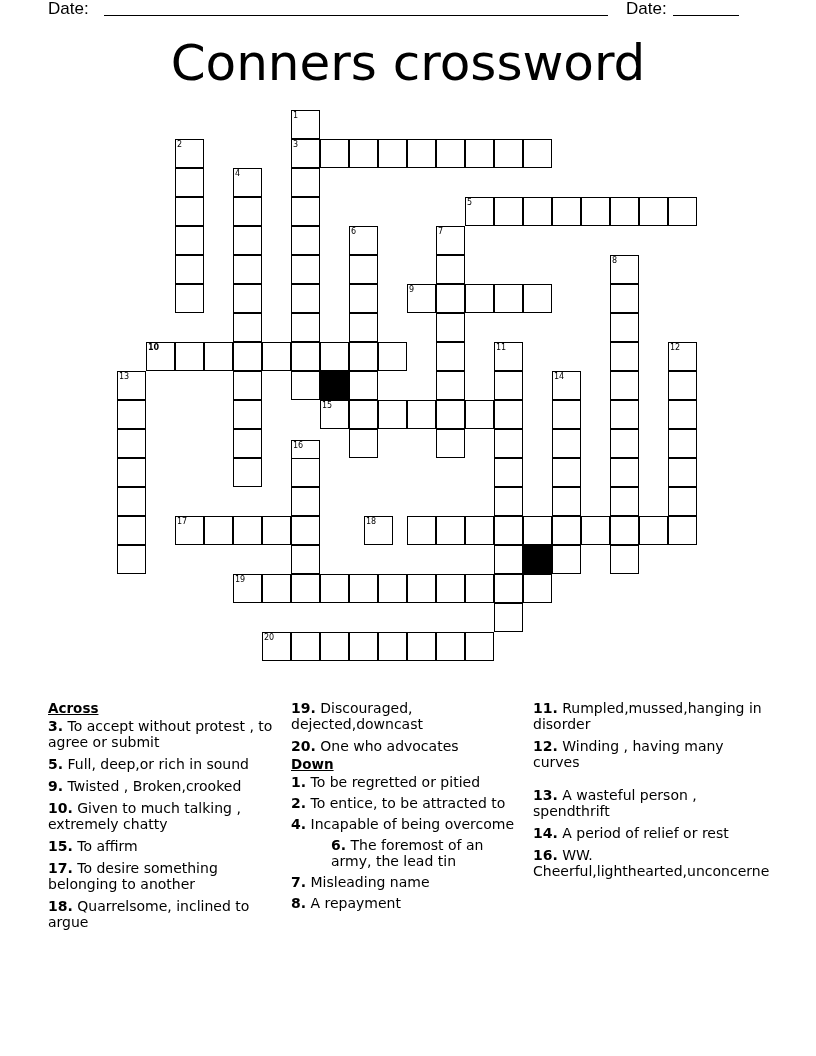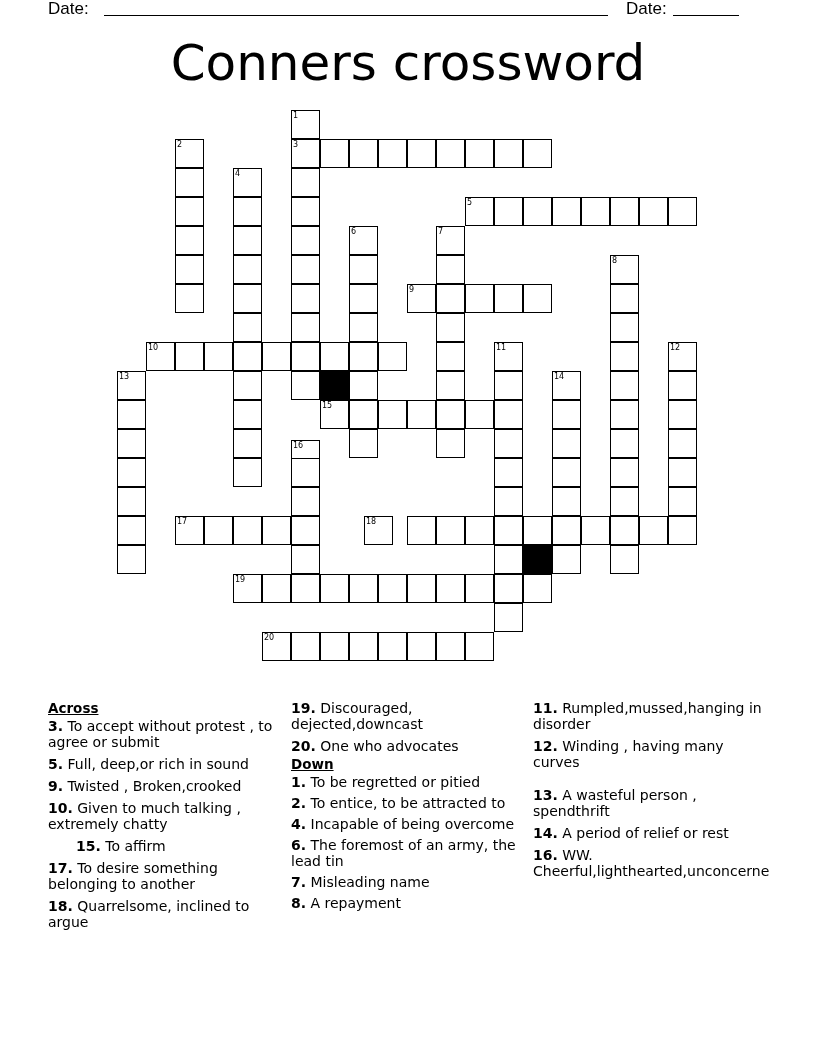--- a/index.html
+++ b/index.html
@@ -100,21 +100,21 @@
     <div class="cell" style="left: 436px; top: 284px;"></div>
     <div class="cell" style="left: 465px; top: 284px;"></div>
     <div class="cell" style="left: 494px; top: 284px;"></div>
     <div class="cell" style="left: 523px; top: 284px;"></div>
     <div class="cell" style="left: 610px; top: 284px;"></div>
     <div class="cell" style="left: 233px; top: 313px;"></div>
     <div class="cell" style="left: 291px; top: 313px;"></div>
     <div class="cell" style="left: 349px; top: 313px;"></div>
     <div class="cell" style="left: 436px; top: 313px;"></div>
     <div class="cell" style="left: 610px; top: 313px;"></div>
-    <div class="cell" style="left: 146px; top: 342px;">
+    <div class="cell" style="left: 146px; top: 342px; font-weight: bold;">
       <span class="num">10</span>
     </div>
     <div class="cell" style="left: 175px; top: 342px;"></div>
     <div class="cell" style="left: 204px; top: 342px;"></div>
     <div class="cell" style="left: 233px; top: 342px;"></div>
     <div class="cell" style="left: 262px; top: 342px;"></div>
     <div class="cell" style="left: 291px; top: 342px;"></div>
     <div class="cell" style="left: 320px; top: 342px;"></div>
     <div class="cell" style="left: 349px; top: 342px;"></div>
     <div class="cell" style="left: 378px; top: 342px;"></div>
@@ -232,36 +232,36 @@
   </div>
 
 <div class="clues">
   <div class="clue-col c1" style="left:48px; width:228px;">
     <div class="clue-heading">Across</div>
     <div id="col1">
         <div class="clue" style="margin-bottom: 6px;"><span class="cnum">3.</span><span> To accept without protest , to agree or submit</span></div>
         <div class="clue" style="margin-bottom: 6px;"><span class="cnum">5.</span><span> Full, deep,or rich in sound</span></div>
         <div class="clue" style="margin-bottom: 6px;"><span class="cnum">9.</span><span> Twisted , Broken,crooked</span></div>
         <div class="clue" style="margin-bottom: 6px;"><span class="cnum">10.</span><span> Given to much talking , extremely chatty</span></div>
-        <div class="clue" style="margin-bottom: 6px; margin-left: 28px;"><span class="cnum">15.</span><span> To affirm</span></div>
+        <div class="clue" style="margin-bottom: 6px;"><span class="cnum">15.</span><span> To affirm</span></div>
         <div class="clue" style="margin-bottom: 6px;"><span class="cnum">17.</span><span> To desire something belonging to another</span></div>
         <div class="clue" style="margin-bottom: 6px;"><span class="cnum">18.</span><span> Quarrelsome, inclined to argue</span></div>
       </div>
   </div>
   <div class="clue-col c2" style="left:291px; width:232px;">
     <div id="col2a">
         <div class="clue" style="margin-bottom: 6px;"><span class="cnum">19.</span><span> Discouraged, dejected,downcast</span></div>
         <div class="clue" style="margin-bottom: 6px;"><span class="cnum">20.</span><span> One who advocates</span></div>
       </div>
     <div class="clue-heading" style="margin-top:-4px;">Down</div>
     <div id="col2d">
         <div class="clue" style="margin-bottom: 5px;"><span class="cnum">1.</span><span> To be regretted or pitied</span></div>
         <div class="clue" style="margin-bottom: 5px;"><span class="cnum">2.</span><span> To entice, to be attracted to</span></div>
         <div class="clue" style="margin-bottom: 5px;"><span class="cnum">4.</span><span> Incapable of being overcome</span></div>
-        <div class="clue" style="margin-bottom: 5px;"><span class="cnum">6.</span><span> The foremost of an army, the lead tin</span></div>
+        <div class="clue" style="margin-bottom: 5px; margin-left: 40px;"><span class="cnum">6.</span><span> The foremost of an army, the lead tin</span></div>
         <div class="clue" style="margin-bottom: 5px;"><span class="cnum">7.</span><span> Misleading name</span></div>
         <div class="clue" style="margin-bottom: 5px;"><span class="cnum">8.</span><span> A repayment</span></div>
       </div>
   </div>
   <div class="clue-col c3" style="left:533px; width:236px;">
     <div id="col3">
         <div class="clue" style="margin-bottom: 6px; white-space: normal;"><span class="cnum">11.</span><span> Rumpled,mussed,hanging in disorder</span></div>
         <div class="clue" style="margin-bottom: 17px; white-space: normal;"><span class="cnum">12.</span><span> Winding , having many curves</span></div>
         <div class="clue" style="margin-bottom: 6px; white-space: normal;"><span class="cnum">13.</span><span> A wasteful person , spendthrift</span></div>
         <div class="clue" style="margin-bottom: 6px; white-space: normal;"><span class="cnum">14.</span><span> A period of relief or rest</span></div>

